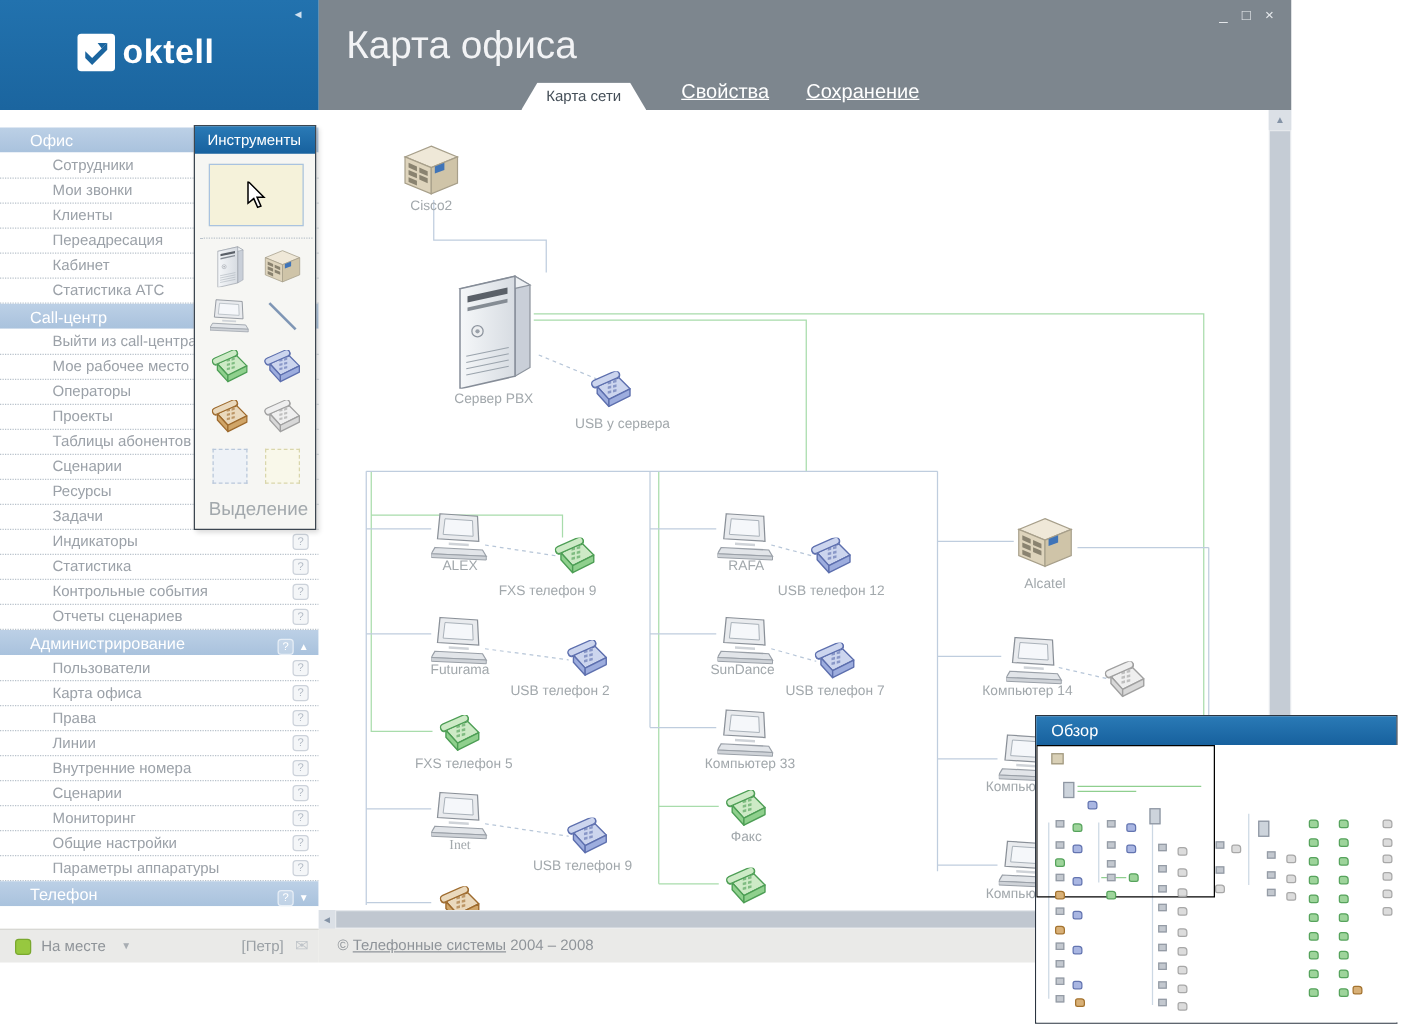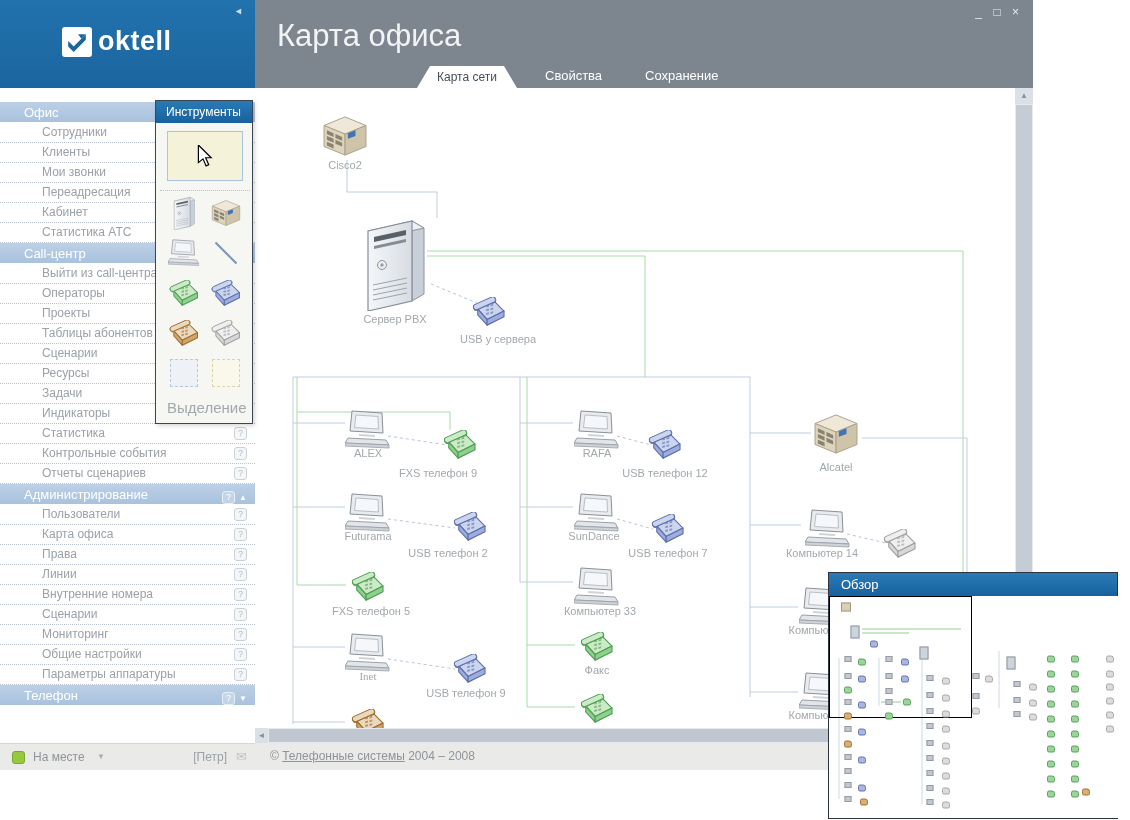--- a/index.html
+++ b/index.html
@@ -29,21 +29,21 @@
   #presence-caret { position:absolute; left:97px; top:8px; font-size:8px; color:#a8adb2; }
   #presence-user { position:absolute; right:28px; top:6px; color:#9aa0a5; }
   #mail-icon { position:absolute; right:8px; top:5px; color:#bfc4c9; font-size:13px; }
 
   
   #main-header { position:absolute; left:255px; top:0; width:778px; height:88px; background:#7d868e; }
   #page-title { position:absolute; left:22px; top:18px; font-size:31px; color:#f2f3f5; font-weight:400; }
   #win-controls { position:absolute; right:10px; top:5px; color:#e8ebee; font-size:12px; letter-spacing:2px; }
   #win-controls span { cursor:pointer; padding:0 2px; }
   #tab-active { position:absolute; left:162px; bottom:0; width:100px; height:22px; background:#fff; clip-path:polygon(13px 0, 87px 0, 100% 100%, 0 100%); color:#454f58; font-size:12px; text-align:center; line-height:23px; cursor:pointer; }
-  .tab-link { position:absolute; bottom:5px; color:#fff; font-size:13px; cursor:pointer; }
+  .tab-link { position:absolute; bottom:5px; color:#fff; font-size:16px; text-decoration:underline; cursor:pointer; }
   #tab-link-1 { left:290px; } #tab-link-2 { left:390px; }
 
   #canvas { position:absolute; left:255px; top:88px; width:760px; height:640px; background:#fff; overflow:hidden; }
   #edges { position:absolute; left:0; top:0; }
   .node { position:absolute; }
   .node-label { position:absolute; font-size:11px; color:#a2a8ac; white-space:nowrap; transform:translateX(-50%); }
 
   
   #vscroll { position:absolute; left:1015px; top:88px; width:18px; height:640px; background:#e6e9ed; }
   #vscroll-up { position:absolute; left:0; top:0; width:18px; height:16px; background:#dbe0e6; color:#8493a6; font-size:8px; text-align:center; line-height:16px; cursor:pointer; }
@@ -173,30 +173,31 @@
         <span id="logo-text">oktell</span>
       </div>
       <span id="collapse-btn">◄</span>
     </div>
     <div id="menu">
         <div class="menu-section"><span>Офис</span><span class="sec-right">
             <span class="badge sec-badge">?</span>
             <span class="sec-arrow">▲</span>
           </span></div>
         <div class="menu-item"><span>Сотрудники</span><span class="badge item-badge">?</span></div>
+        <div class="menu-item"><span>Мои звонки</span><span class="badge item-badge">?</span></div>
         <div class="menu-item"><span>Клиенты</span><span class="badge item-badge">?</span></div>
-        <div class="menu-item"><span>Мои звонки</span><span class="badge item-badge">?</span></div>
         <div class="menu-item"><span>Переадресация</span><span class="badge item-badge">?</span></div>
         <div class="menu-item"><span>Кабинет</span><span class="badge item-badge">?</span></div>
         <div class="menu-item"><span>Статистика АТС</span><span class="badge item-badge">?</span></div>
         <div class="menu-section"><span>Call-центр</span><span class="sec-right">
             <span class="badge sec-badge">?</span>
             <span class="sec-arrow">▲</span>
           </span></div>
         <div class="menu-item"><span>Выйти из call-центра</span><span class="badge item-badge">?</span></div>
+        <div class="menu-item"><span>Мое рабочее место</span><span class="badge item-badge">?</span></div>
         <div class="menu-item"><span>Операторы</span><span class="badge item-badge">?</span></div>
         <div class="menu-item"><span>Проекты</span><span class="badge item-badge">?</span></div>
         <div class="menu-item"><span>Таблицы абонентов</span><span class="badge item-badge">?</span></div>
         <div class="menu-item"><span>Сценарии</span><span class="badge item-badge">?</span></div>
         <div class="menu-item"><span>Ресурсы</span><span class="badge item-badge">?</span></div>
         <div class="menu-item"><span>Задачи</span><span class="badge item-badge">?</span></div>
         <div class="menu-item"><span>Индикаторы</span><span class="badge item-badge">?</span></div>
         <div class="menu-item"><span>Статистика</span><span class="badge item-badge">?</span></div>
         <div class="menu-item"><span>Контрольные события</span><span class="badge item-badge">?</span></div>
         <div class="menu-item"><span>Отчеты сценариев</span><span class="badge item-badge">?</span></div>

